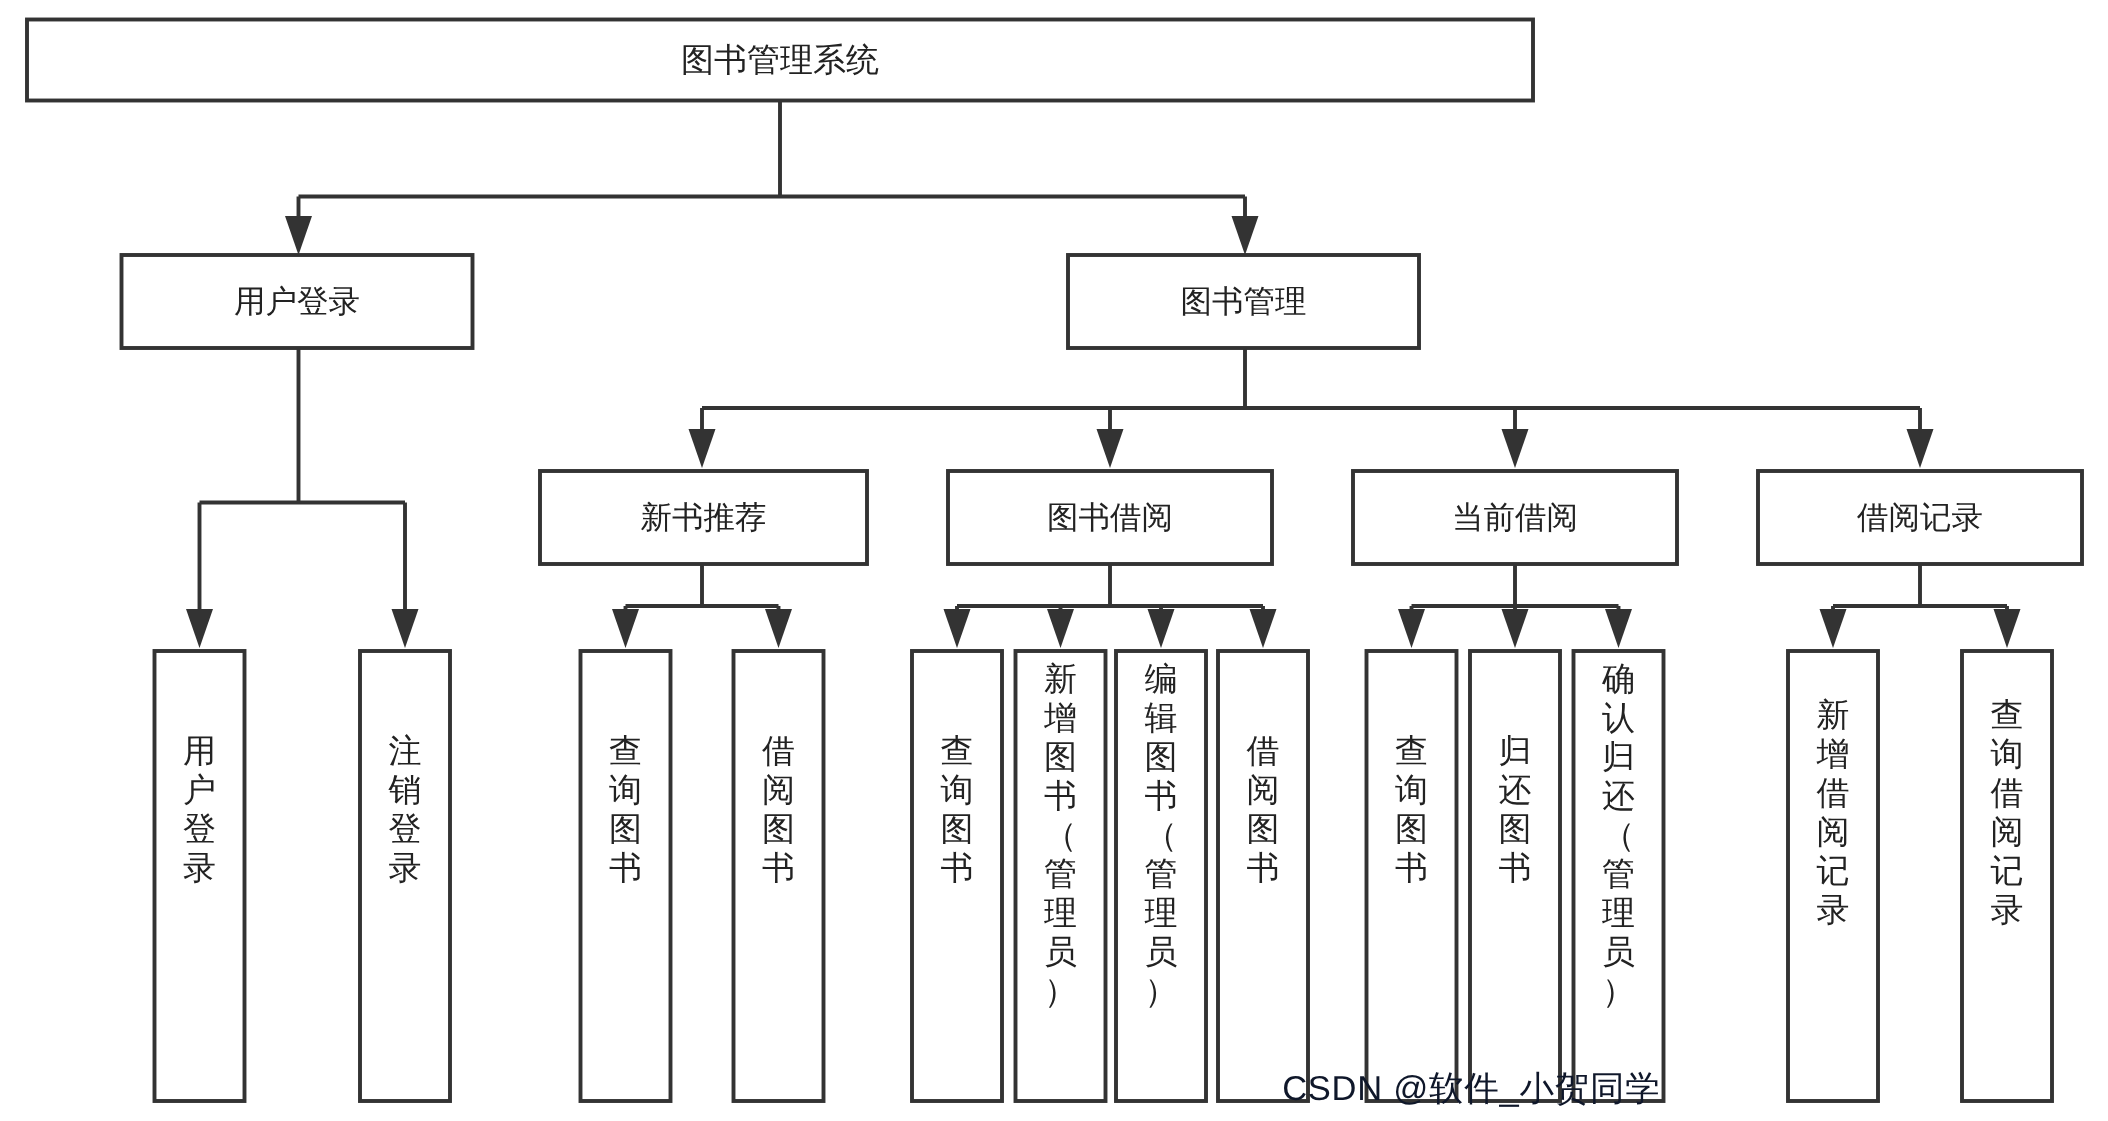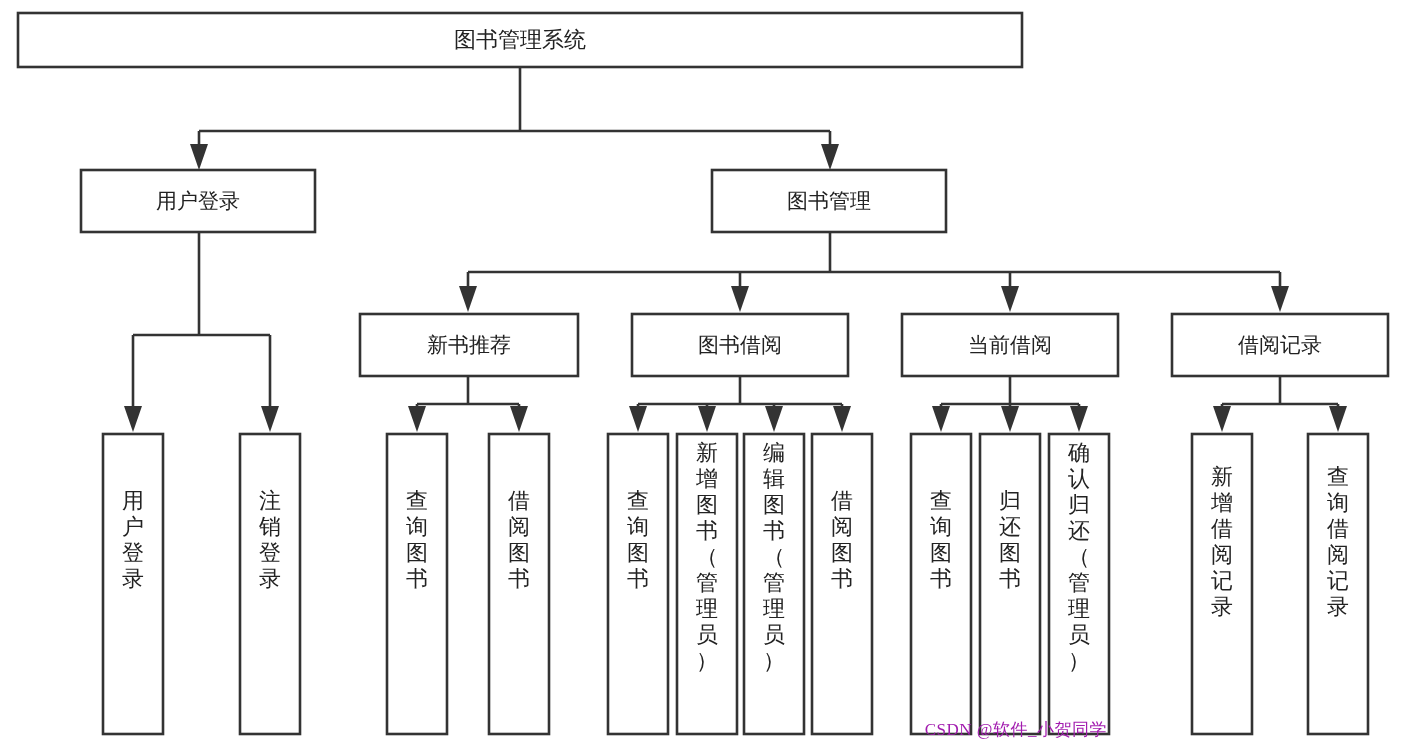--- a/index.html
+++ b/index.html
@@ -55,23 +55,23 @@
     stroke-linecap: butt;
   }
   .arrow-head {
     fill: #333333;
     stroke: none;
   }
   .watermark {
     position: absolute;
     right: 8px;
     bottom: 6px;
-    color: #a21caf;
-    font-size: 17px;
-    font-family: Liberation Serif, serif;
+    color: #0f172a;
+    font-size: 23px;
+    font-family: Liberation Sans, sans-serif;
     letter-spacing: 0.5px;
     white-space: nowrap;
     user-select: none;
   }
 </style>
 </head>
 <body>
 
 <div id="diagram-root">
   <svg class="diagram" viewBox="0 0 1405 747" xmlns="http://www.w3.org/2000/svg">

